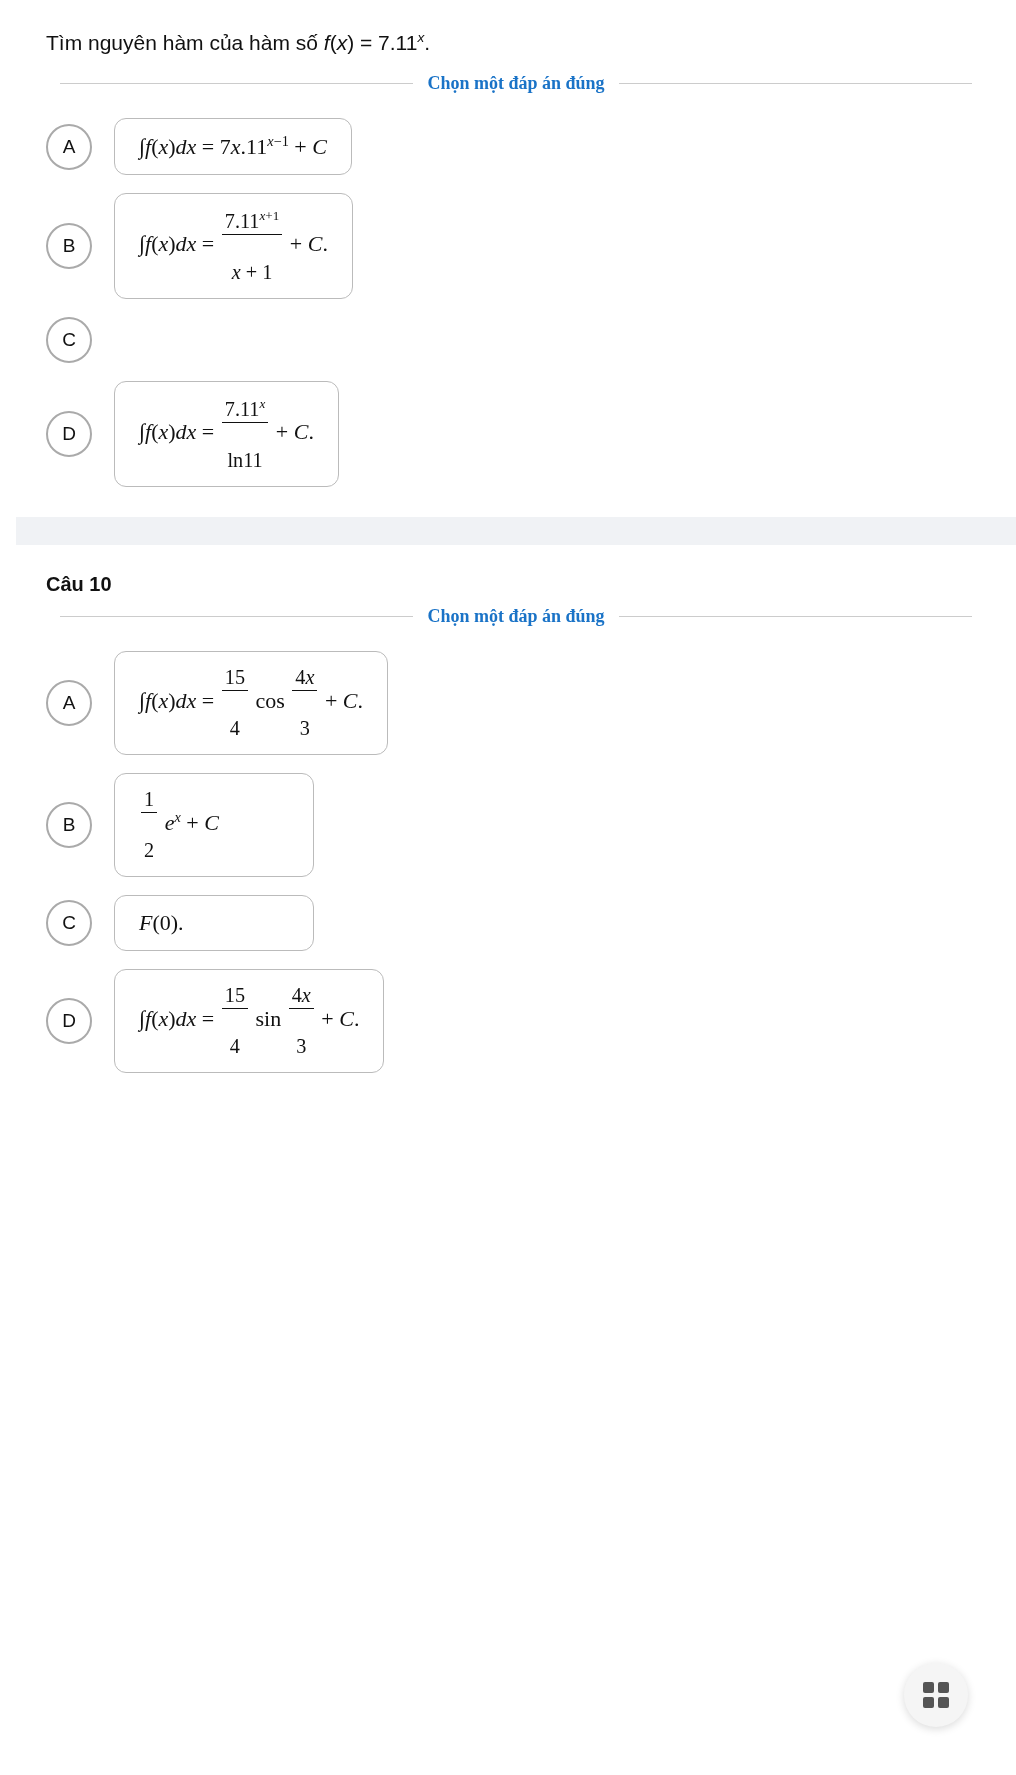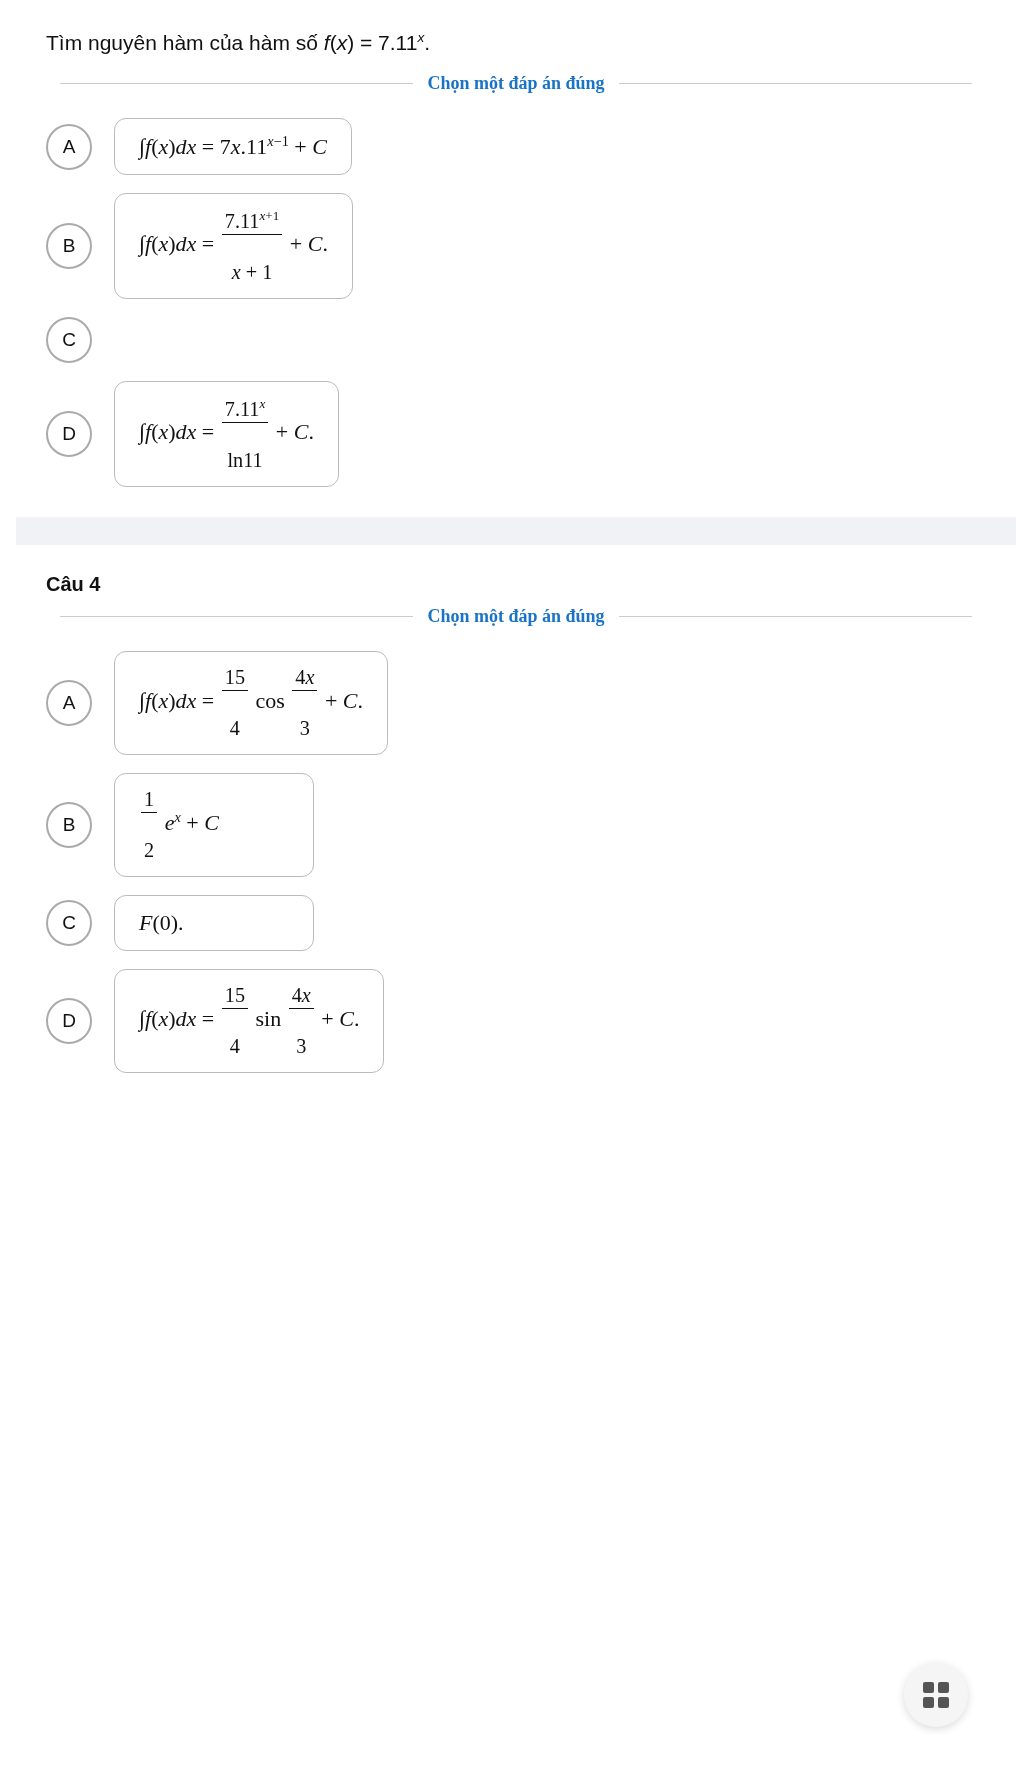--- a/index.html
+++ b/index.html
@@ -186,21 +186,21 @@
           </span>
           + <em>C</em>.
         </div>
       </div>
     </div>
   </div>
 
   <div class="separator-section"></div>
 
   <div class="question-block">
-    <div class="question-title">Câu 4</div>
+    <div class="question-title">Câu 10</div>
 
     <div class="divider-label">
       <span>Chọn một đáp án đúng</span>
     </div>
 
     <div class="options-list">
 
       <div class="option-row">
         <div class="option-circle">A</div>
         <div class="option-box">

